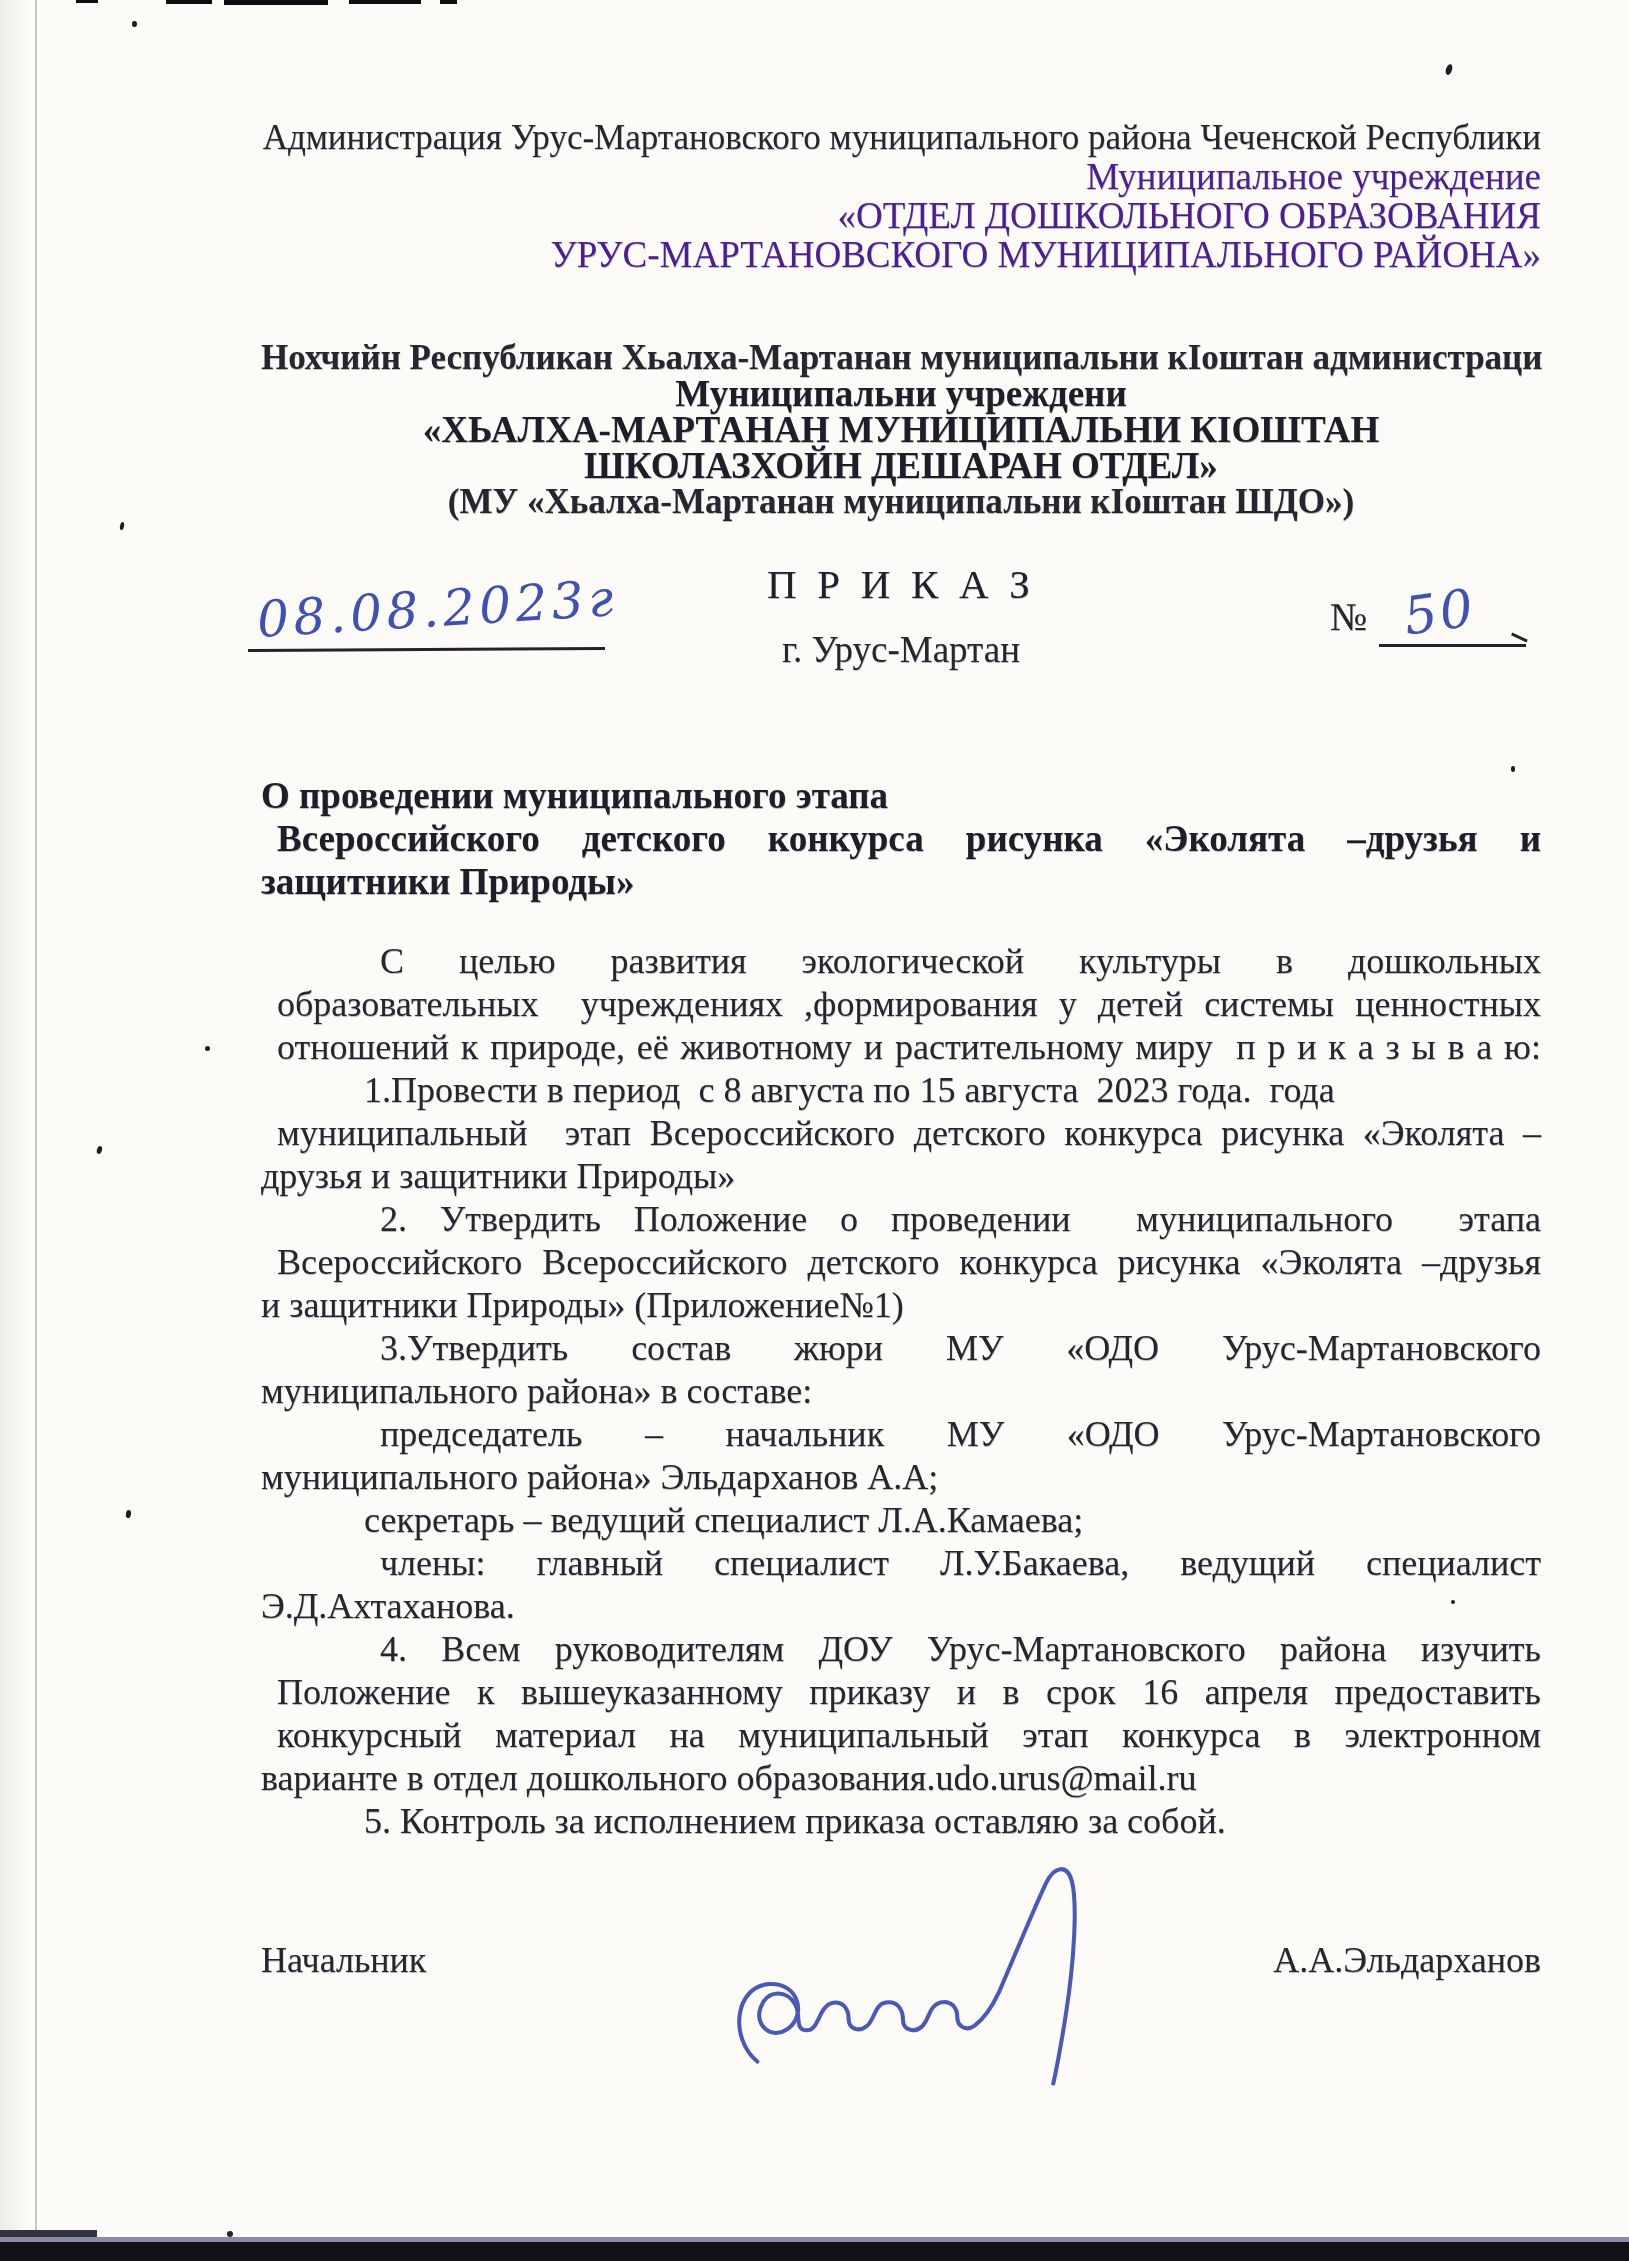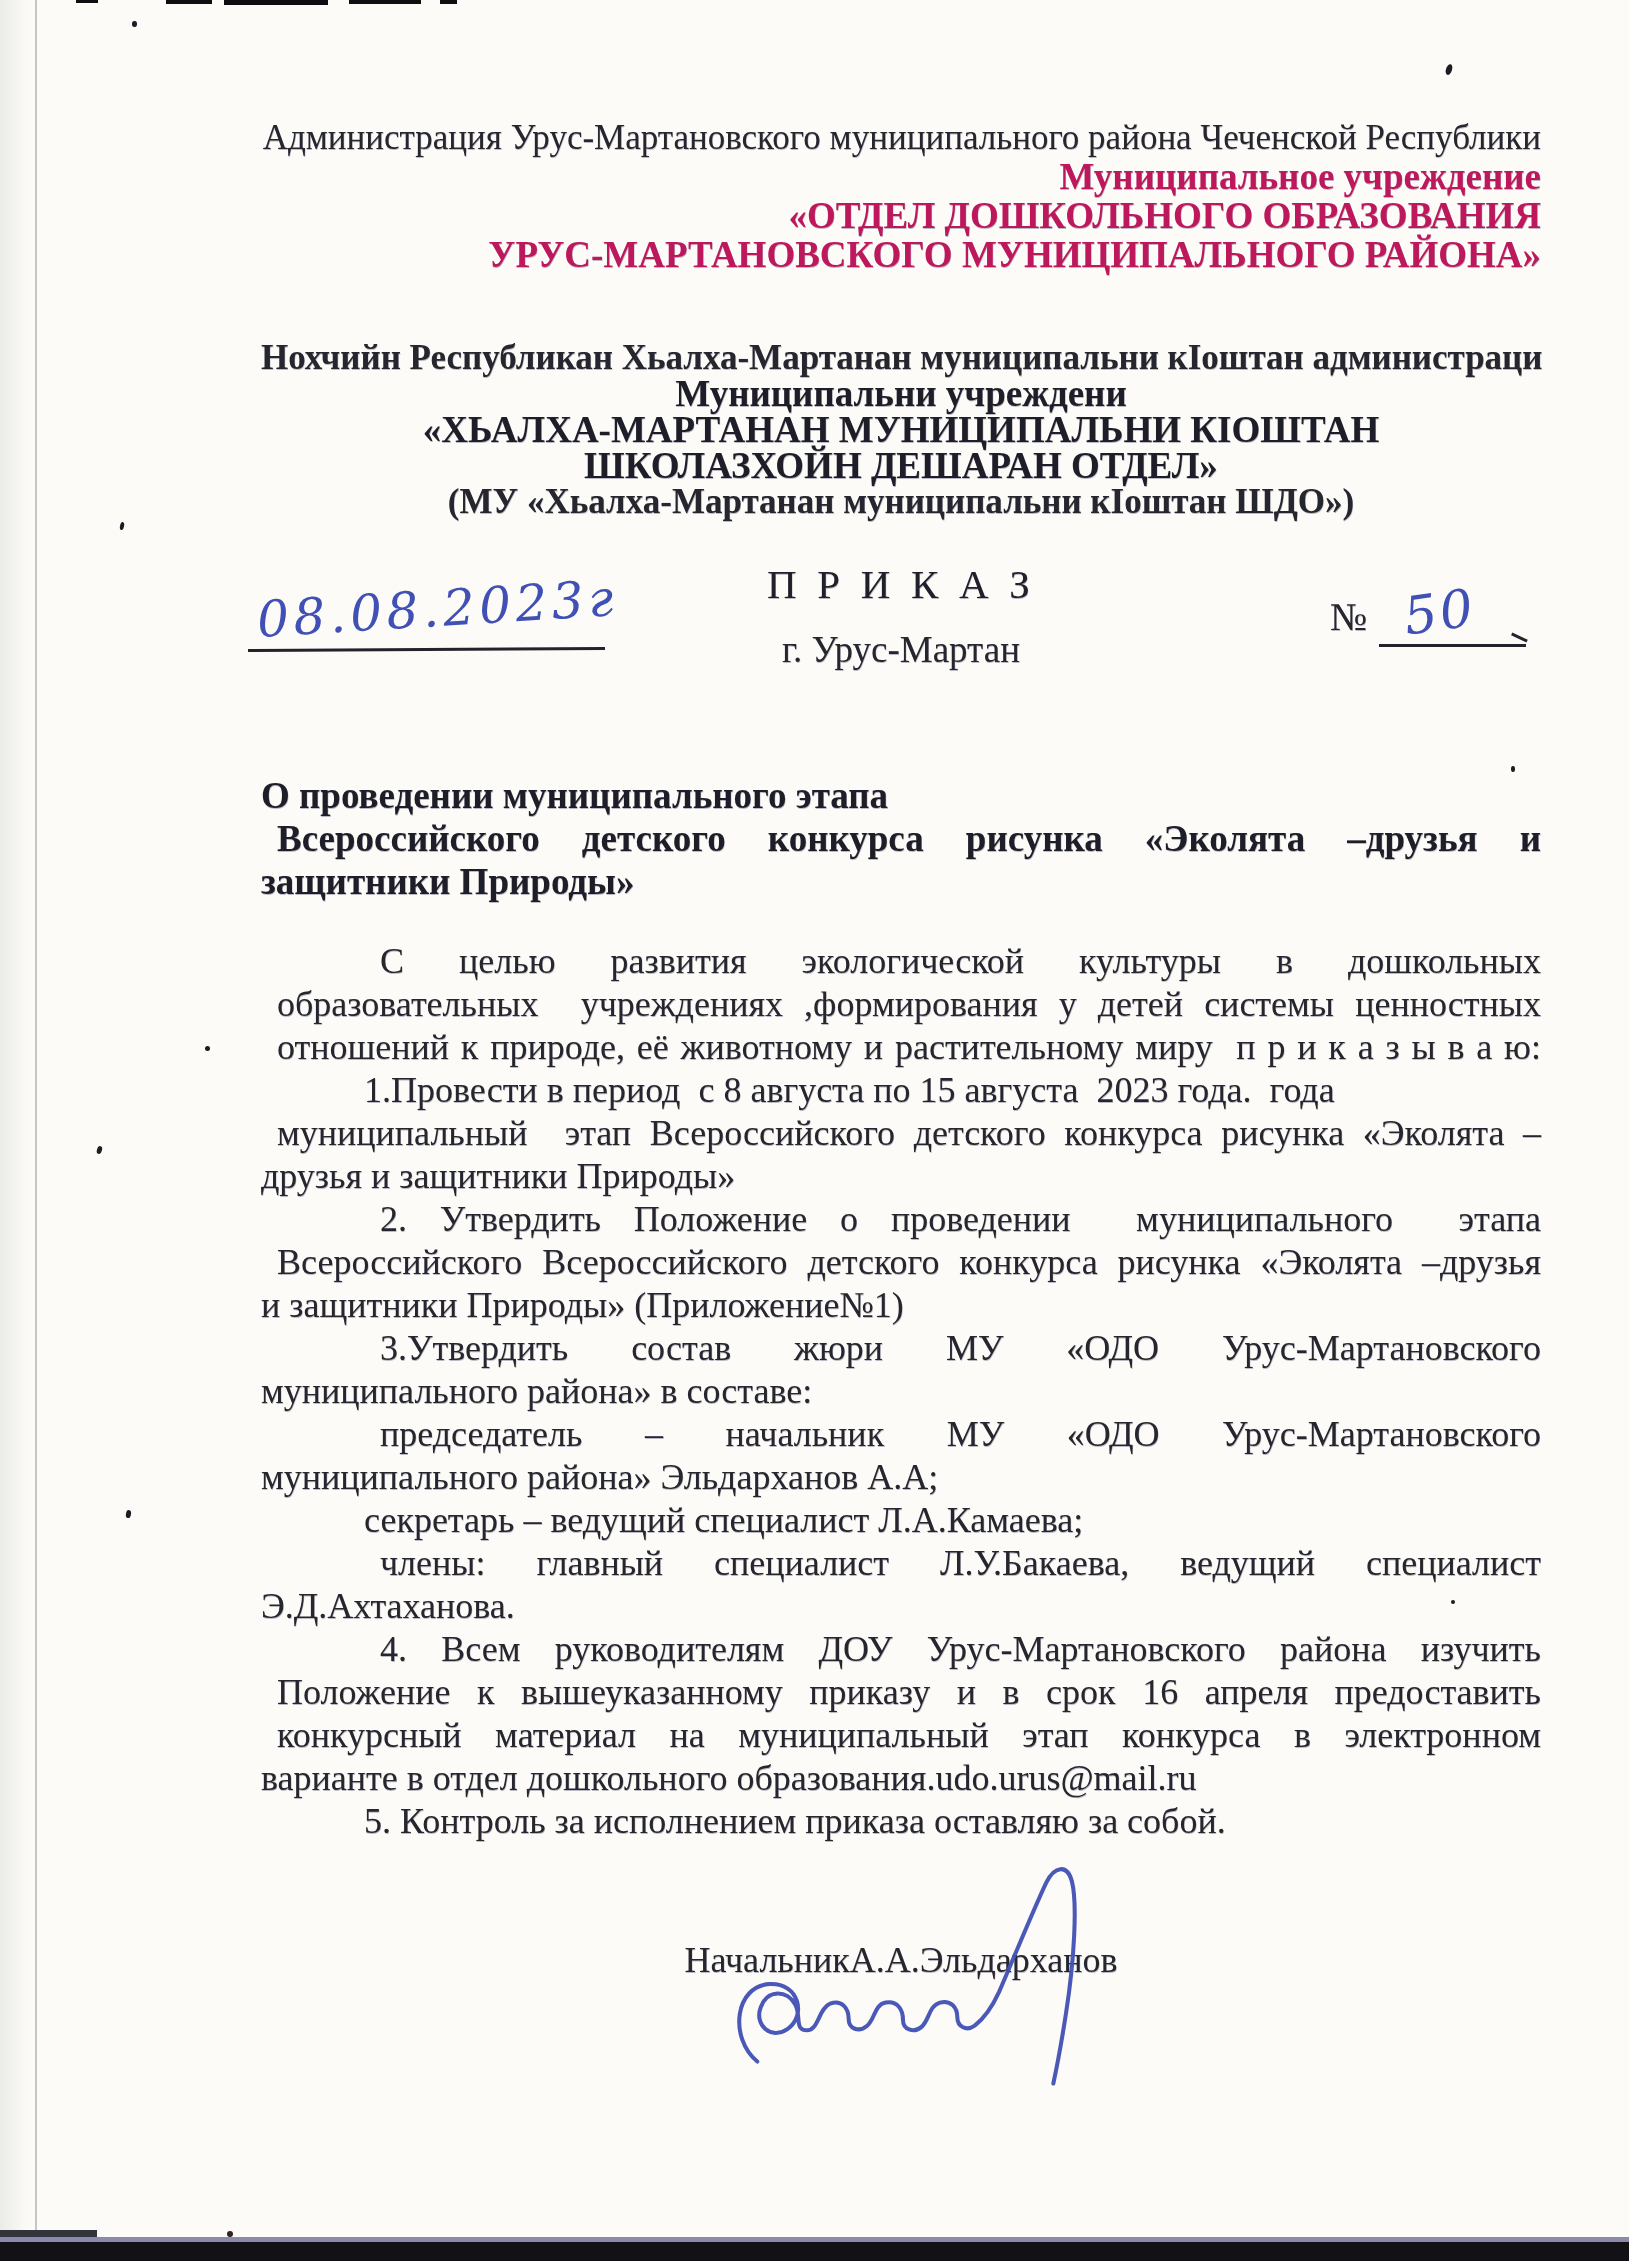--- a/index.html
+++ b/index.html
@@ -19,21 +19,21 @@
   .band-purple{position:absolute;left:0;top:2237px;width:1630px;height:4.5px;background:#8a8aac;}
   .band-black{position:absolute;left:0;top:2242px;width:1630px;height:19.3px;background:#121216;}
   .band-corner{position:absolute;left:0;top:2230px;width:97px;height:32px;background:#34343c;}
   .dash{position:absolute;background:#0d0d12;}
   .speck{position:absolute;background:#1c1c24;border-radius:50%;}
   
   .tl{position:absolute;left:261px;width:1280px;}
   .center{text-align:center;}
   .shadowed{text-shadow:0.5px 0.5px 0.3px rgba(55,48,90,.32);}
   .h-reg{font-size:35px;line-height:39px;white-space:nowrap;}
-  .h-bold{font-size:37px;line-height:39px;font-weight:700;white-space:nowrap;color:#be185d;}
+  .h-bold{font-size:37px;line-height:39px;font-weight:400;white-space:nowrap;color:#4c1d95;}
   .hc-reg{font-size:35px;line-height:36px;white-space:nowrap;font-weight:bold;}
   .hc-bold{font-size:37px;line-height:36px;font-weight:700;white-space:nowrap;color:#1e1e28;}
   .prikaz{top:560px;font-size:41px;letter-spacing:5.2px;color:#20202a;}
   .city{top:628px;font-size:37px;}
   
   .subject{top:774px;font-weight:700;font-size:37px;line-height:43px;color:#1e1e28;}
   .body{top:940px;font-size:36px;line-height:43px;}
   .line{white-space:pre-wrap;height:43px;}
   .line.j{text-align:justify;text-align-last:justify;margin-left:16px;}
   .line.ind{padding-left:103px;}
@@ -42,21 +42,21 @@
   .date-hw{position:absolute;left:257px;top:580px;font-size:50px;letter-spacing:4.5px;
     transform:rotate(-3.5deg);}
   .num-hw{position:absolute;left:1404px;top:582px;font-size:52px;letter-spacing:2.6px;
     transform:rotate(-8deg);}
   .num-label{position:absolute;left:1330px;top:594px;font-size:39px;}
   .rule{position:absolute;height:2.6px;background:#23232c;}
   .rule-date{left:248px;top:648px;width:357px;transform:rotate(-0.3deg);}
   .rule-num{left:1379px;top:644px;width:147px;}
   .rule-tick{left:1511px;top:636px;width:17px;height:2.6px;background:#23232c;transform:rotate(25deg);}
   
-  .sig-row{top:1939px;display:flex;justify-content:center;font-size:36px;}
+  .sig-row{top:1939px;display:flex;justify-content:space-between;font-size:36px;}
   .sig-svg{position:absolute;left:696px;top:1834px;}
 </style>
 </head>
 <body>
 
 <div class="page">
 
   <div class="edge-left"></div>
   <div class="vline"></div>
   <div class="dash" style="left:76px;top:0;width:22px;height:3.2px;"></div>

